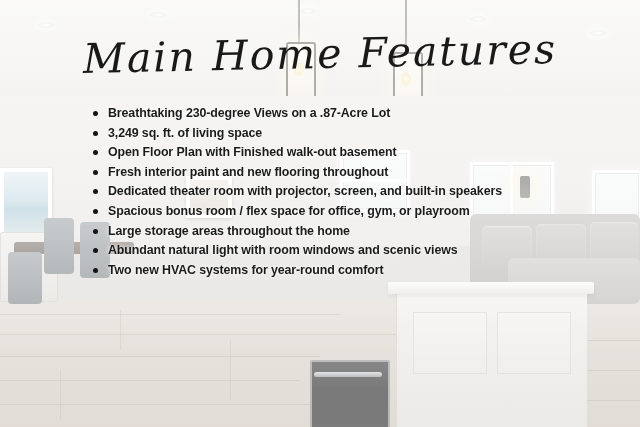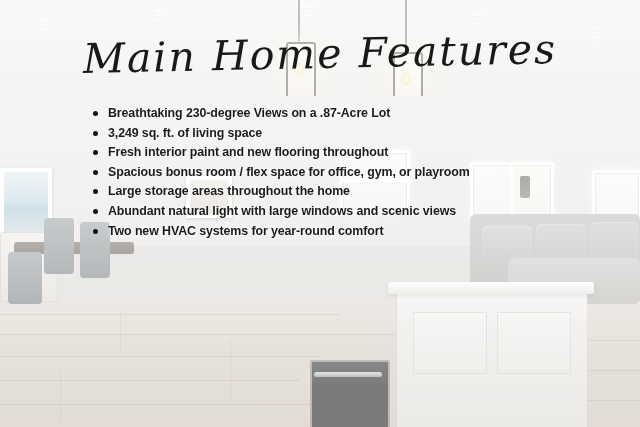--- a/index.html
+++ b/index.html
@@ -308,21 +308,23 @@
 
     <div class="wash"></div>
   </div>
 
   <div class="overlay">
     <div class="title">Main Home Features</div>
 
     <ul class="features">
       <li>Breathtaking 230-degree Views on a .87-Acre Lot</li>
       <li>3,249 sq. ft. of living space</li>
+      <li>Open Floor Plan with Finished walk-out basement</li>
       <li>Fresh interior paint and new flooring throughout</li>
+      <li>Dedicated theater room with projector, screen, and built-in speakers</li>
       <li>Spacious bonus room / flex space for office, gym, or playroom</li>
       <li>Large storage areas throughout the home</li>
-      <li>Abundant natural light with large windows and scenic views</li>
+      <li>Abundant natural light with room windows and scenic views</li>
       <li>Two new HVAC systems for year-round comfort</li>
     </ul>
   </div>
 
 </div>
 
 </body></html>

